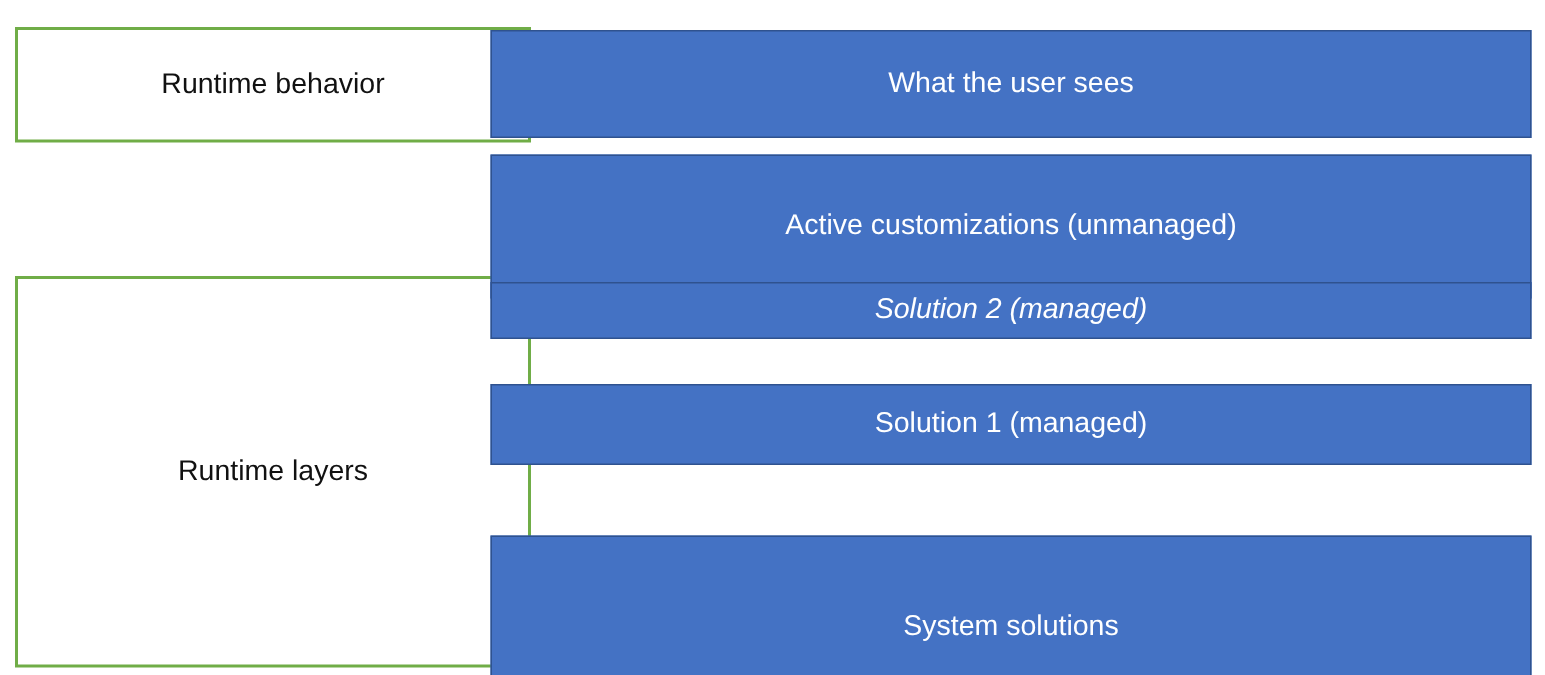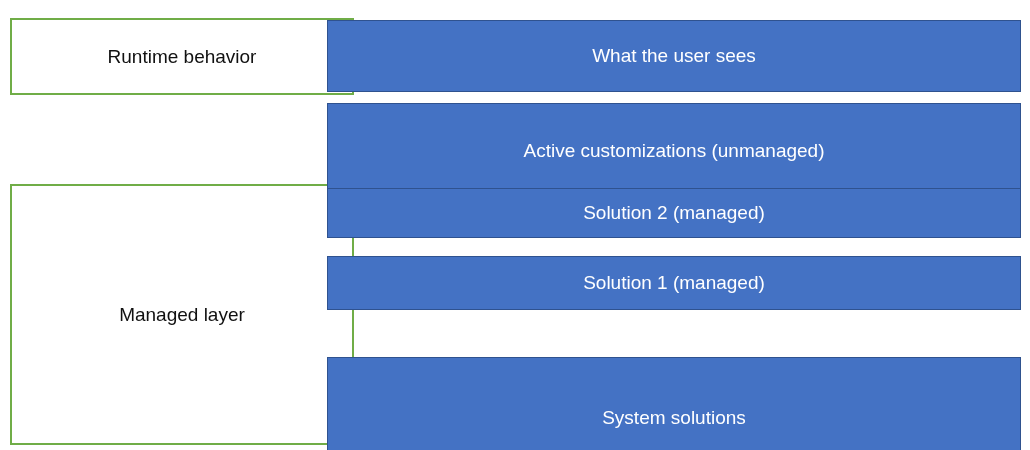--- a/index.html
+++ b/index.html
@@ -37,36 +37,36 @@
     width: 694px;
     background: #4472C4;
     border: 1px solid #2F528F;
     color: #ffffff;
   }
   .g1 { top: 18px;  height: 77px;  }
   .g2 { top: 100px; height: 75px;  }
   .g3 { top: 184px; height: 261px; }
   .b1 { top: 20px;  height: 72px;  }
   .b2 { top: 103px; height: 96px;  }
-  .b3 { top: 188px; height: 50px;  }
+  .b3 { top: 188px; height: 38px; font-style: italic;  }
   .b4 { top: 256px; height: 54px;  }
   .b5 { top: 321px; height: 122px; margin-top: 36px; }
 </style>
 </head>
 <body>
 
 <div class="canvas">
 
   <div class="box gbox g1">
     <span>Runtime behavior</span>
   </div>
 
 
   <div class="box gbox g3">
-    <span>Managed layer</span>
+    <span>Runtime layers</span>
   </div>
 
   <div class="box bbox b1">
     <span>What the user sees</span>
   </div>
 
   <div class="box bbox b2">
     <span>Active customizations (unmanaged)</span>
   </div>
 

